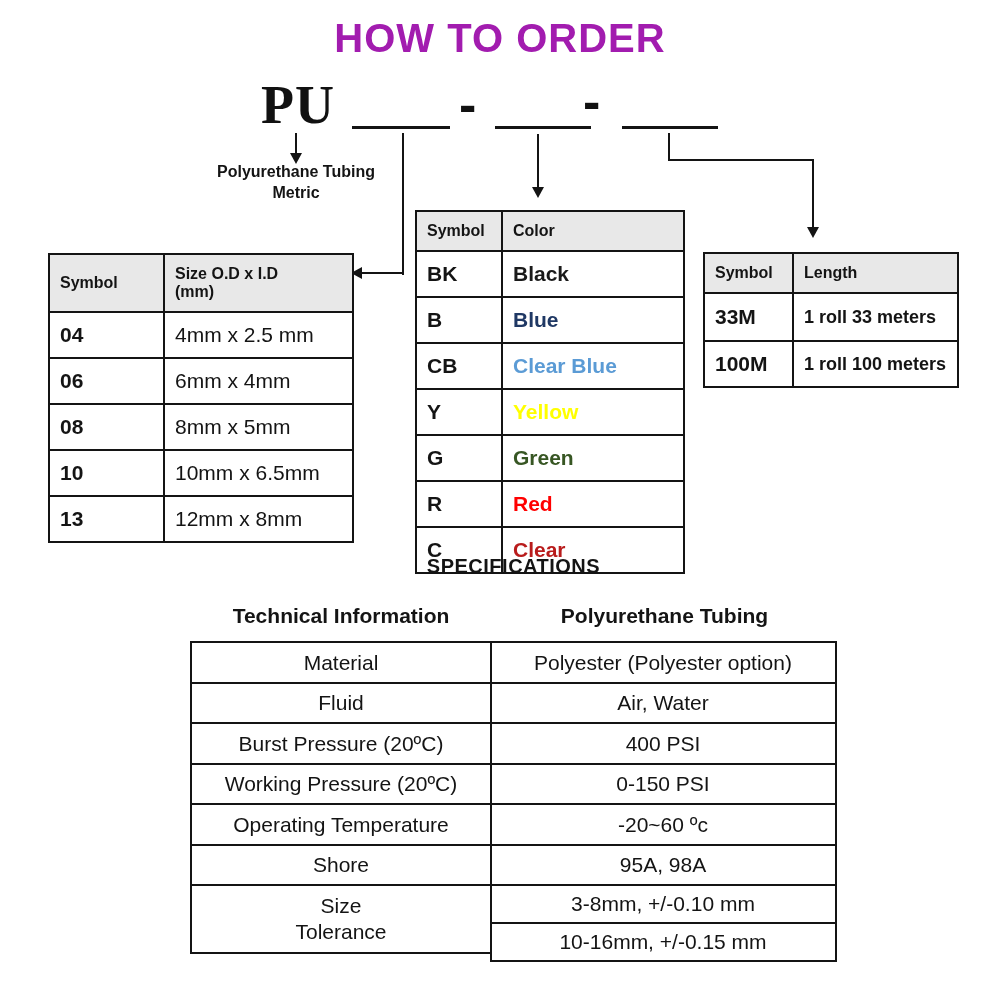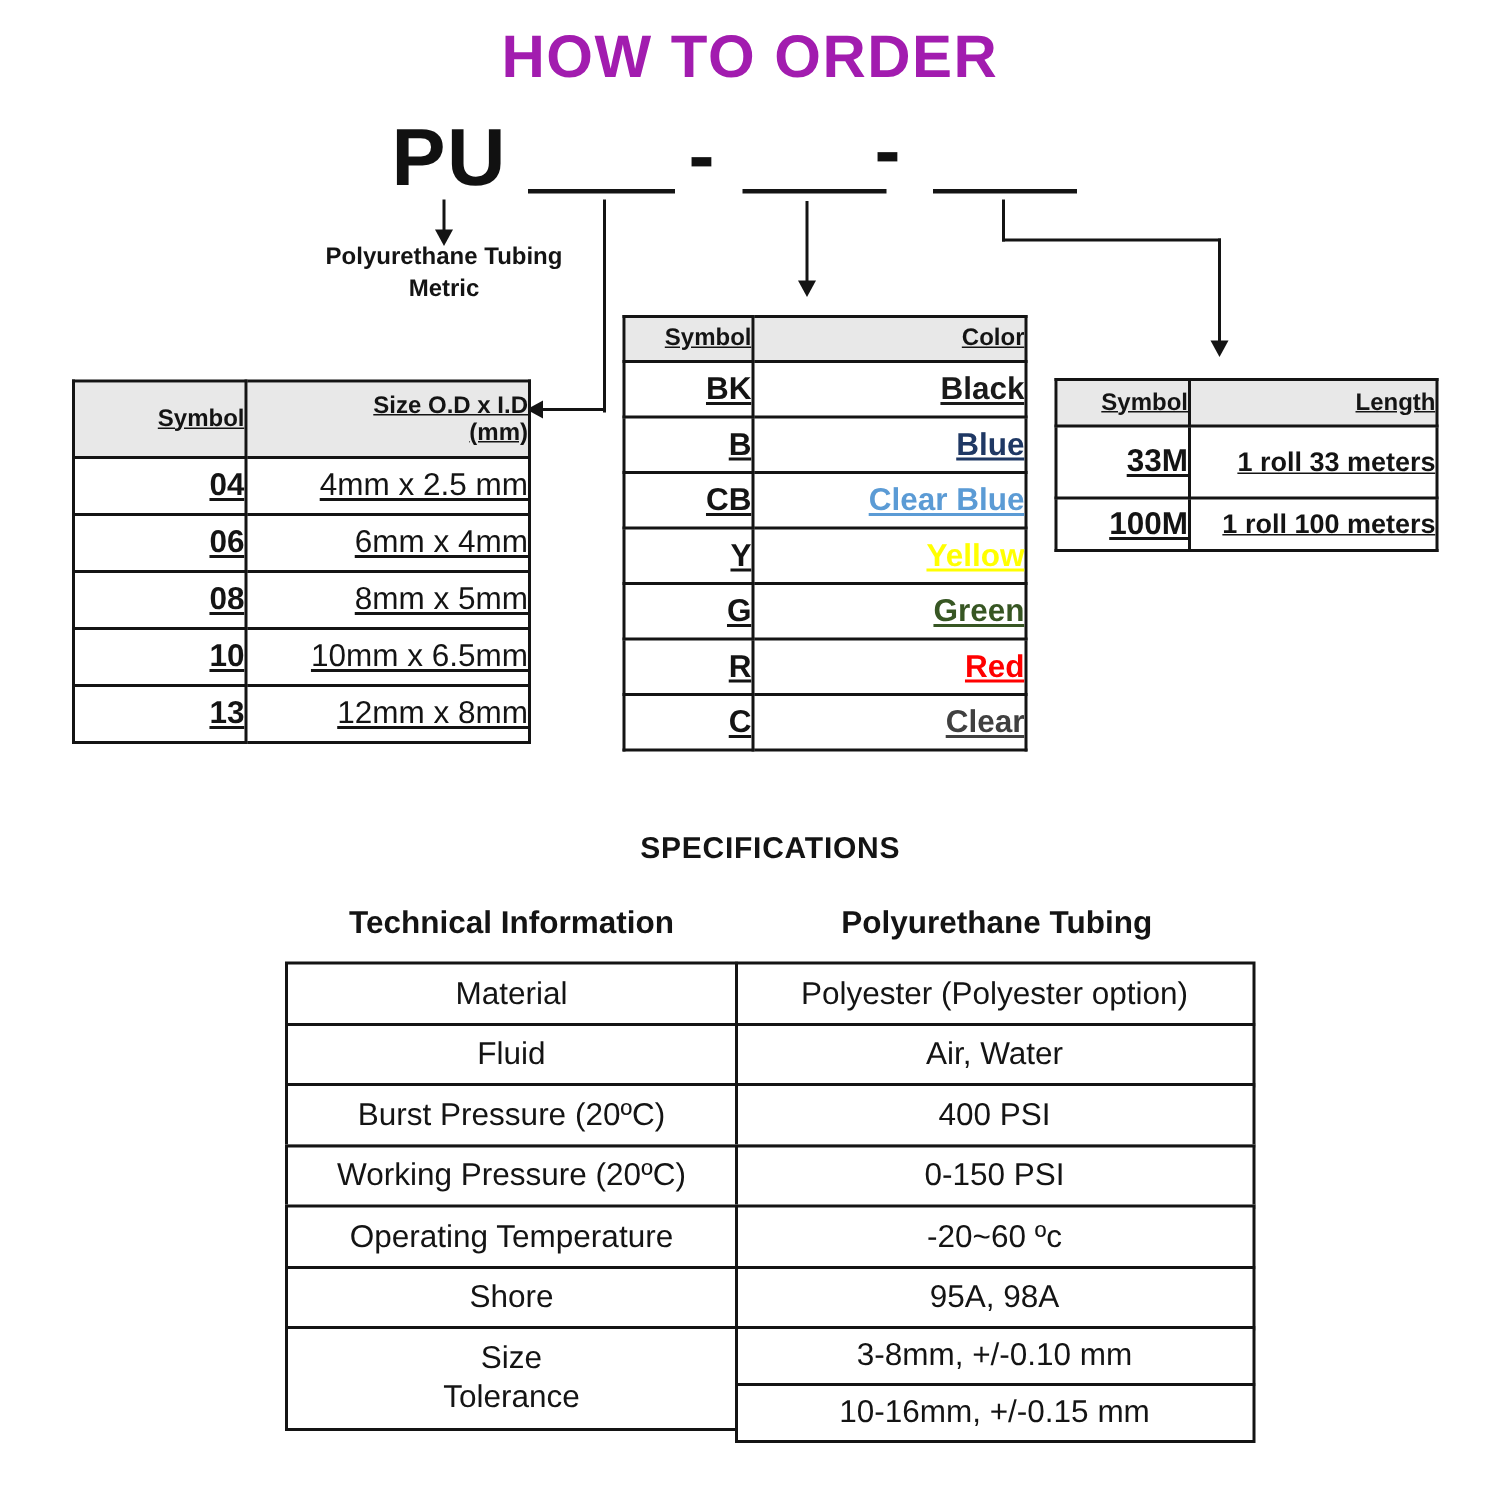--- a/index.html
+++ b/index.html
@@ -7,44 +7,43 @@
     position:relative; width:1000px; height:1000px; background:#ffffff;
     font-family:"Liberation Sans", sans-serif; color:#141414; overflow:hidden;
   }
   .line { position:absolute; background:#141414; }
   .title {
     position:absolute; left:0; top:16px; width:1000px; text-align:center;
     font-size:40px; font-weight:800; letter-spacing:1px; color:#a21caf;
   }
   .pu {
     position:absolute; left:261px; top:78px; font-size:54px; font-weight:800;
-    letter-spacing:1px; color:#111; line-height:1;
+    letter-spacing:1px; color:#111; line-height:1;font-family:Liberation Serif, serif;
   }
   .dash {
     position:absolute; font-size:52px; font-weight:900; color:#111; line-height:56px; top:76px;
   }
   .pu-label {
     position:absolute; left:200px; top:161px; width:192px; text-align:center;
     font-size:16px; font-weight:700; line-height:21px; color:#141414;
   }
   .arrow-down {
     position:absolute; width:0; height:0;
     border-left:6px solid transparent; border-right:6px solid transparent;
     border-top:11px solid #141414;
   }
   .arrow-left {
     position:absolute; width:0; height:0;
     border-top:6px solid transparent; border-bottom:6px solid transparent;
     border-right:11px solid #141414;
   }
   table.tbl { position:absolute; border-collapse:collapse; table-layout:fixed; background:#fff; }
   .tbl th, .tbl td {
-    border:2.5px solid #141414; text-align:right; vertical-align:middle; padding:0;
+    border:2.5px solid #141414; text-align:left; vertical-align:middle; padding:10px;
     overflow:hidden;
-    text-decoration:underline;
   }
   .tbl th { background:#e8e8e8; font-size:16px; font-weight:700; }
   .sym { font-weight:700; font-size:21px; }
   .val { font-size:21px;margin-top:16px; }
   .valb { font-size:18px; font-weight:700; }
   .colorname { font-size:21px; font-weight:700; }
   .spec-heading {
     position:absolute; left:190px; top:555px; width:647px; text-align:center;
     font-size:20px; font-weight:700; letter-spacing:0.5px;
   }
@@ -161,21 +160,21 @@
     <tr style="height:37px;">
       <td class="sym">G</td>
       <td class="colorname" style="color: rgb(55, 86, 35);">Green</td>
     </tr>
     <tr style="height:37px;">
       <td class="sym">R</td>
       <td class="colorname" style="color: rgb(255, 0, 0);">Red</td>
     </tr>
     <tr style="height:37px;">
       <td class="sym">C</td>
-      <td class="colorname" style="color: #404040;">Clear</td>
+      <td class="colorname" style="color: #b91c1c;">Clear</td>
     </tr>
   </tbody>
     </table>
 
   <table class="tbl" style="left:703px; top:252px; width:254px;">
     <colgroup>
         <col style="width:89px;">
         <col style="width:165px;">
       </colgroup>
     <tbody>

